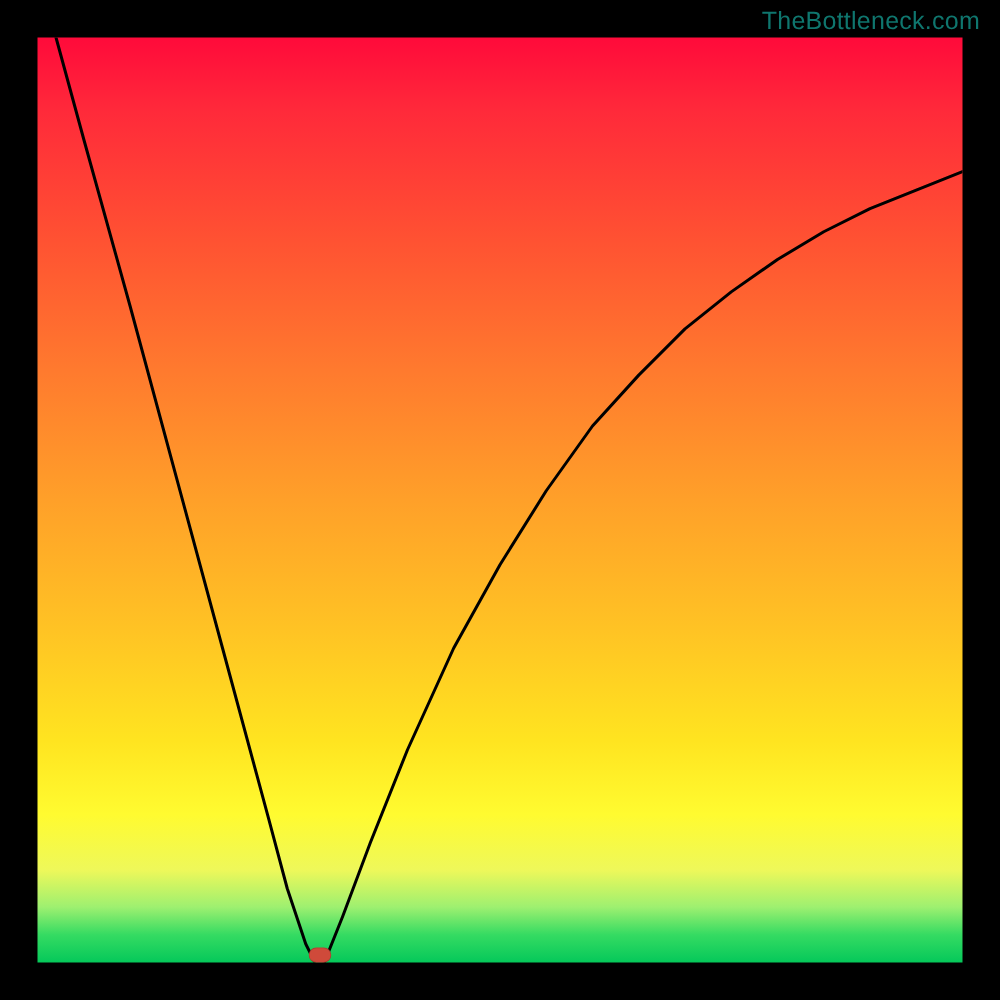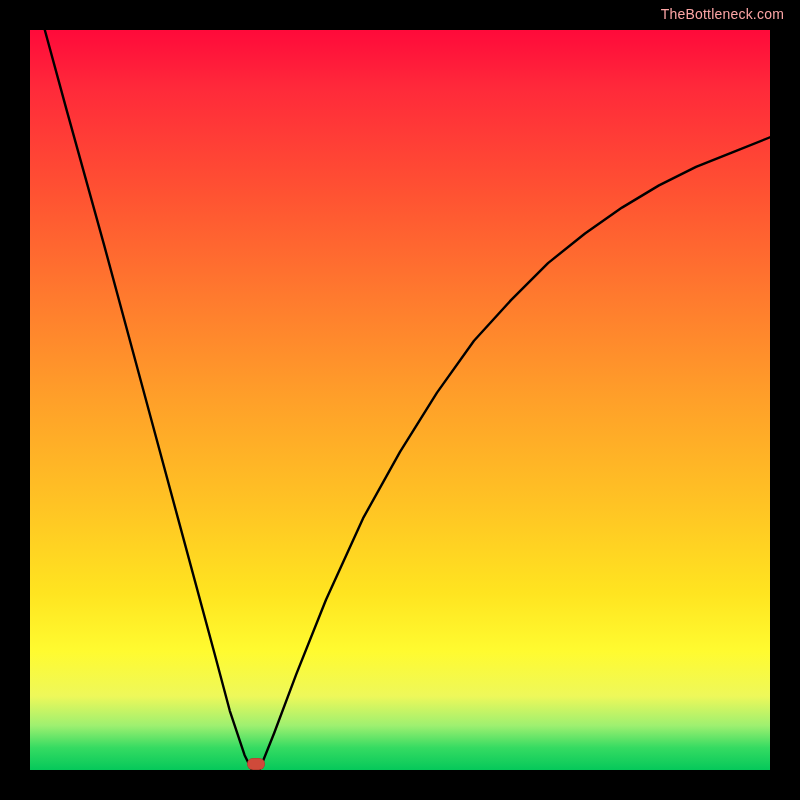--- a/index.html
+++ b/index.html
@@ -33,22 +33,22 @@
       #9ef070 94%,
       #35db62 97%,
       #05c85a 100%
     );
   }
 
   .watermark {
     position: absolute;
     top: 6px;
     right: 16px;
-    color: #fca5a5;
-    font-size: 14px;
+    color: #0f766e;
+    font-size: 20px;
     letter-spacing: 0.2px;
   }
 
   .marker {
     position: absolute;
     width: 18px;
     height: 12px;
     background: #cf4a3a;
     border-radius: 6px / 6px;
     box-shadow: 0 0 0 0.5px rgba(0,0,0,0.2) inset;

